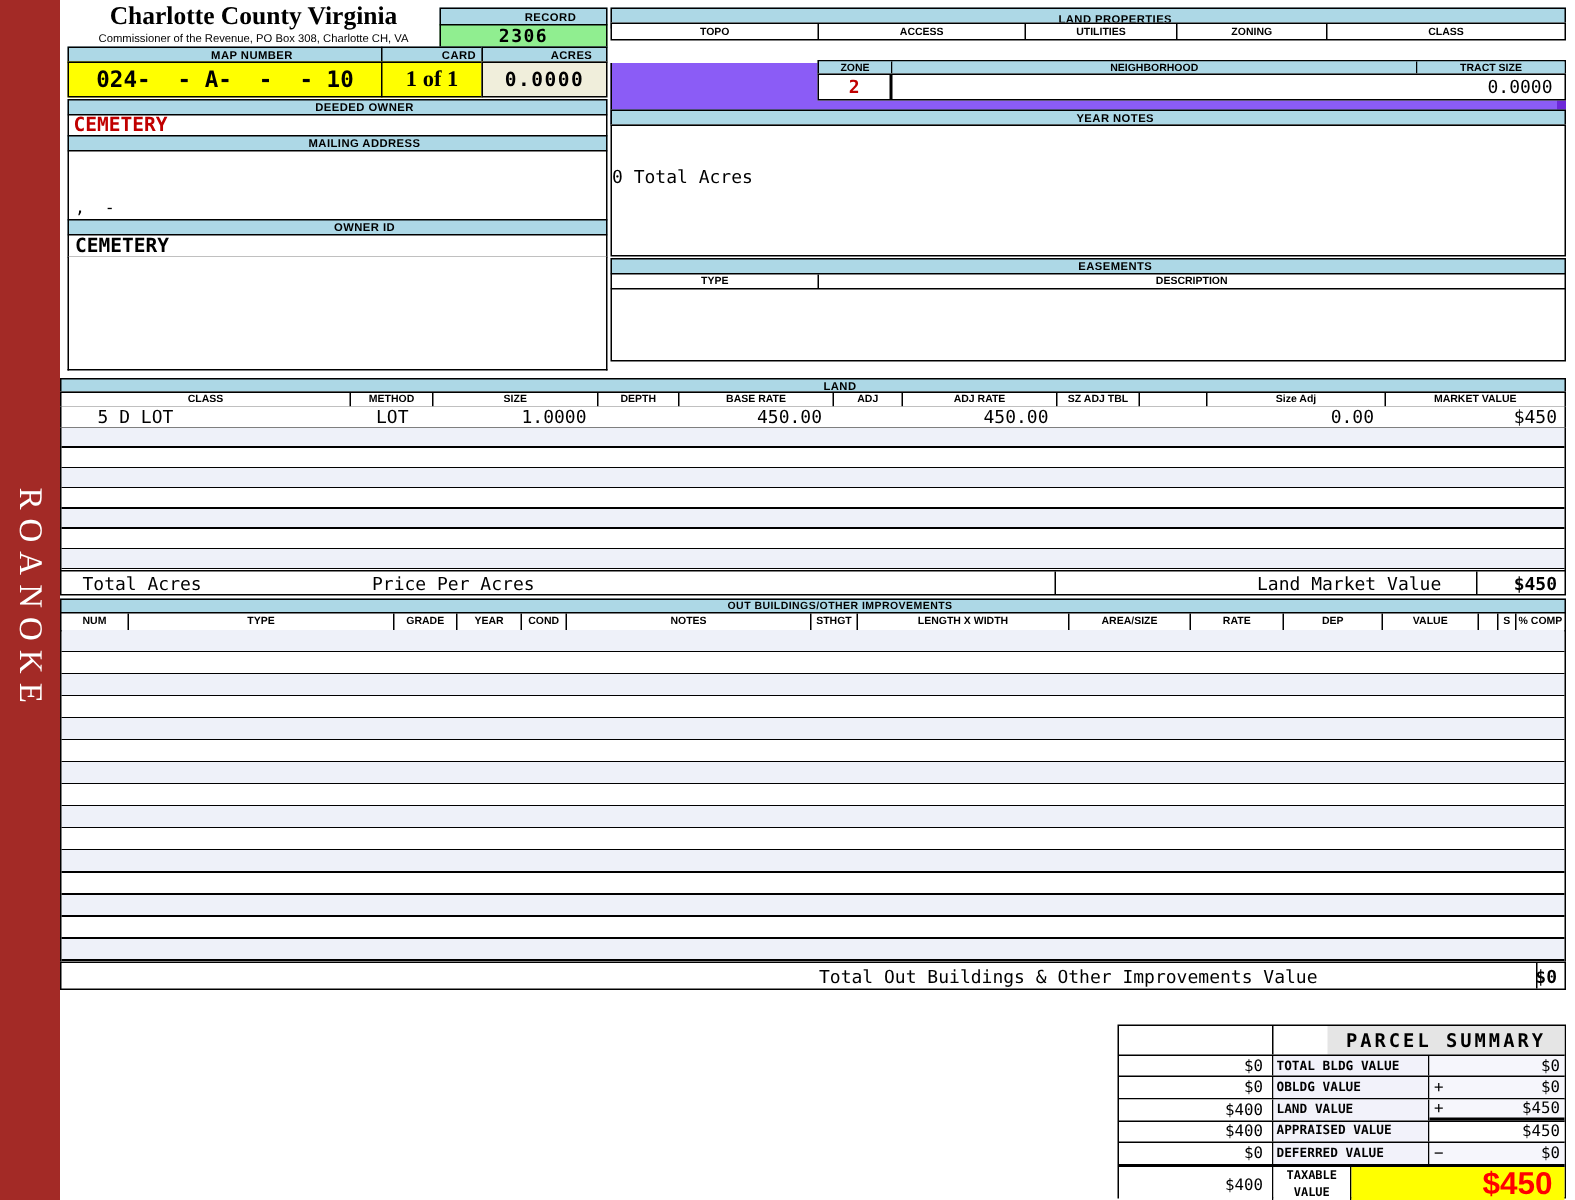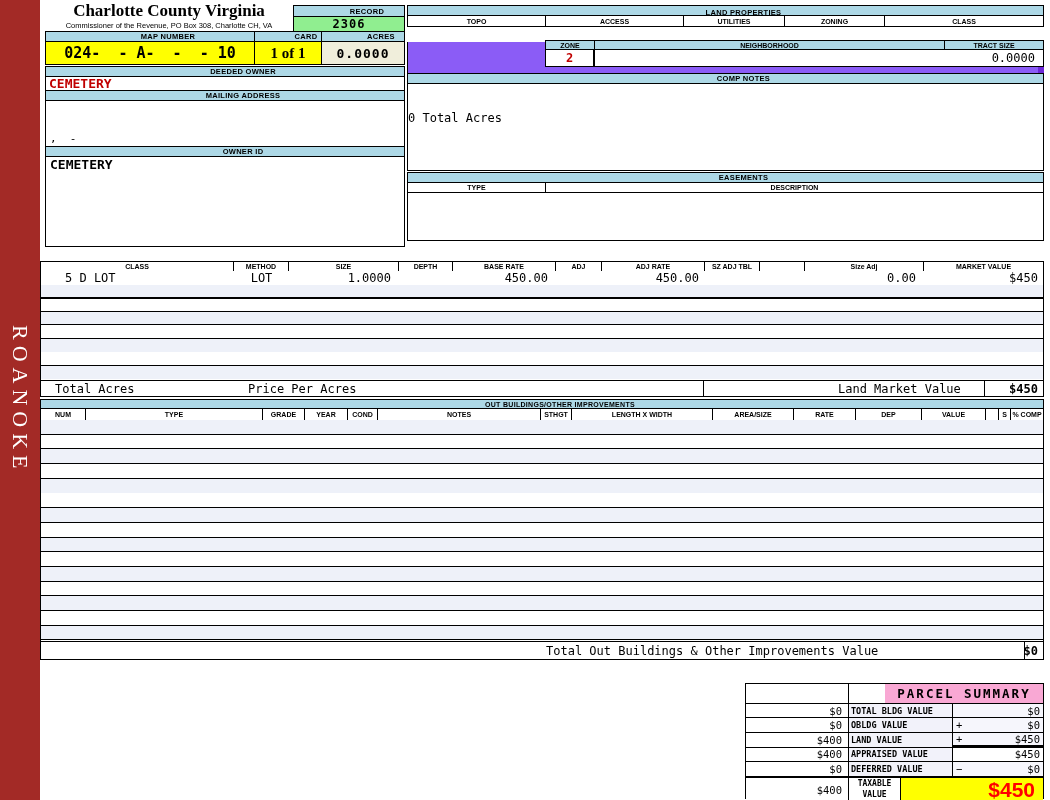--- a/index.html
+++ b/index.html
@@ -106,32 +106,33 @@
   </div>
   <div class="abs" style="left:545px;top:49px;width:499px;height:18px;display:flex;">
     <div style="flex:0 0 49px;box-sizing:border-box;border:1px solid #000;background:#fff;display:flex;
                 align-items:center;justify-content:center;color:#C00000;font:bold 12px 'DejaVu Sans Mono', monospace;">2</div>
     <div style="flex:1;box-sizing:border-box;border:1px solid #000;background:#fff;display:flex;
                 align-items:center;justify-content:flex-end;padding-right:8px;">
       <span class="mono12">0.0000</span>
     </div>
   </div>
 
-  <div class="band" style="left:407px;top:73px;width:637px;height:11px;">COMP NOTES</div>
+  <div class="band" style="left:407px;top:73px;width:637px;height:11px;">YEAR NOTES</div>
   <div class="box" style="left:407px;top:83px;width:637px;height:88px;">
     <span class="abs mono12" style="left:0;top:27px;">0 Total Acres</span>
   </div>
 
   <div class="band" style="left:407px;top:172px;width:637px;height:11px;">EASEMENTS</div>
   <div class="cols" style="left:407px;top:182px;width:637px;height:11px;">
     <div style="flex:0 0 138px;">TYPE</div>
     <div style="flex:1;">DESCRIPTION</div>
   </div>
   <div class="box" style="left:407px;top:192px;width:637px;height:49px;"></div>
 
+  <div class="band" style="left:40px;top:252px;width:1004px;height:10px;">LAND</div>
   <div class="cols" style="left:40px;top:261px;width:1004px;height:11px;">
     <div style="flex:0 0 193px;">CLASS</div>
     <div style="flex:0 0 55px;">METHOD</div>
     <div style="flex:0 0 110px;">SIZE</div>
     <div style="flex:0 0 54px;">DEPTH</div>
     <div style="flex:0 0 103px;">BASE RATE</div>
     <div style="flex:0 0 46px;">ADJ</div>
     <div style="flex:0 0 103px;">ADJ RATE</div>
     <div style="flex:0 0 55px;">SZ ADJ TBL</div>
     <div style="flex:0 0 45px;"></div>
@@ -185,21 +186,21 @@
 
   <div class="valrow" style="left:40px;top:641px;width:1004px;height:19px;font:12px 'DejaVu Sans Mono', monospace;">
     <span class="abs" style="left:505px;">Total Out Buildings &amp; Other Improvements Value</span>
     <span class="abs" style="right:5px;font-weight:bold;">$0</span>
     <span class="vline" style="left:983px;top:0;height:17px;"></span>
   </div>
 
   <div id="parcel">
     <div class="ps-row" style="flex:0 0 19px;border-top:none;">
       <div class="ps-prior" style="background:#fff;"></div>
-      <div style="flex:1;background:#f9a8d4;display:flex;align-items:center;justify-content:center;
+      <div style="flex:1;background:#e5e5e5;display:flex;align-items:center;justify-content:center;
                   font:bold 12.5px 'DejaVu Sans Mono', monospace;letter-spacing:2px;margin-left:36px;">PARCEL SUMMARY</div>
     </div>
 
     <div class="ps-row">
       <div class="ps-prior">$0</div>
       <div class="ps-label">TOTAL BLDG VALUE</div>
       <div class="ps-opval">
         <span></span>
         <span>$0</span>
       </div>

